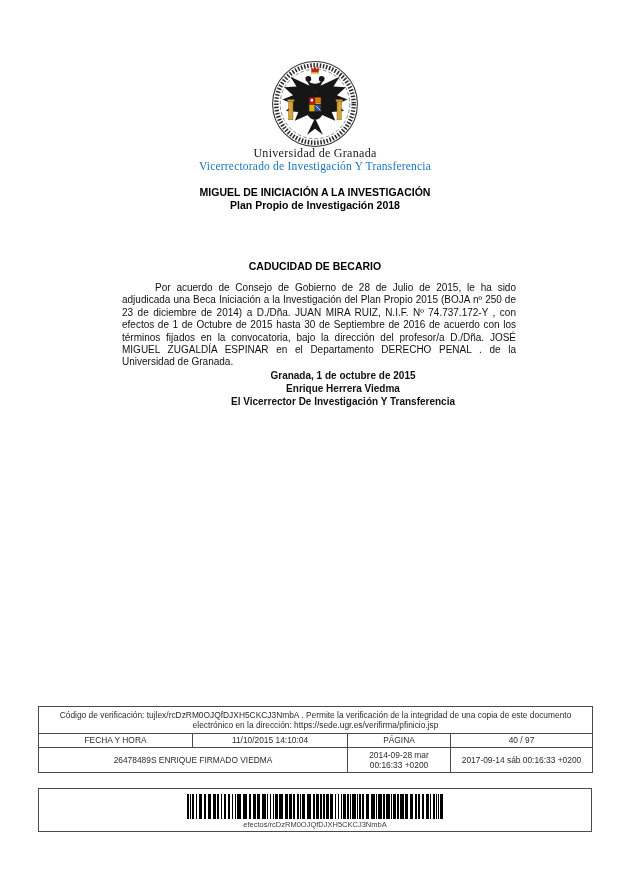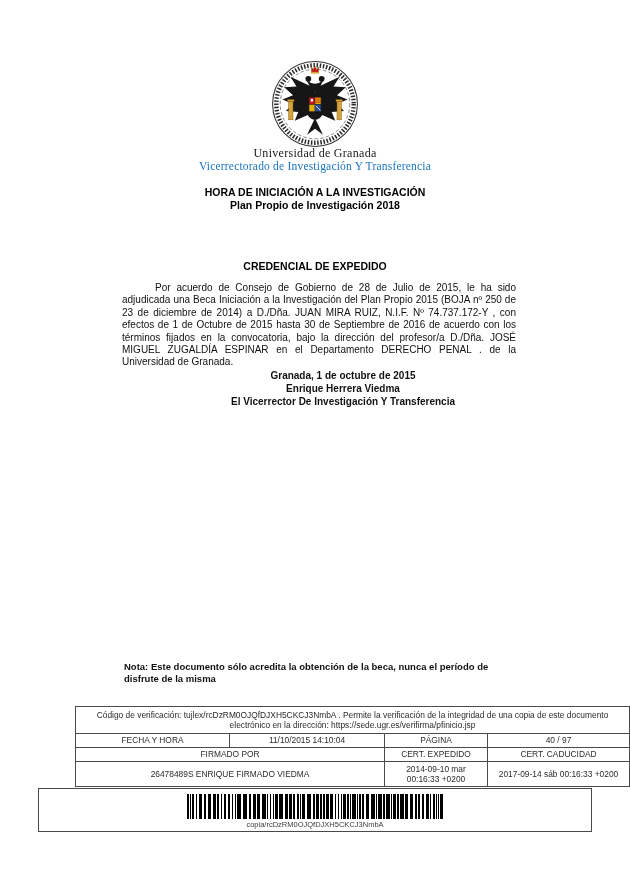--- a/index.html
+++ b/index.html
@@ -26,21 +26,21 @@
 
   .sig-block{position:absolute;top:369px;left:0;width:100%;text-align:center;
     font-size:10px;font-weight:bold;line-height:13px;color:#111;margin-left:28px;}
   .sig-block .delegation{font-size:8px;font-weight:bold;}
 
   .note{position:absolute;top:661px;left:124px;width:382px;
     font-size:9.5px;font-weight:bold;line-height:12px;color:#111;}
 
   table.vtable{position:absolute;top:706px;left:38px;width:554px;
     border-collapse:collapse;table-layout:fixed;
-    font-size:8.4px;color:#2b2b2b;margin-left:37px;}
+    font-size:8.4px;color:#2b2b2b;}
   table.vtable td{border:1px solid #4a4a4a;text-align:center;vertical-align:middle;
     padding:1px 4px;line-height:10.5px;overflow:hidden;}
   td.code-cell{padding:2px 8px;height:24px;line-height:11px;}
   tr.hrow td{height:11px;}
   tr.vrow td{height:22px;}
 
   .barcode-box{position:absolute;top:788px;left:38px;width:554px;height:44px;
     border:1px solid #4a4a4a;box-sizing:border-box;text-align:center;}
   .barcode{display:flex;align-items:stretch;height:25px;margin:5px auto 1px;width:max-content;}
   .barcode .bb{background:#000;height:100%;flex:none;}
@@ -87,60 +87,54 @@
     <line x1="50.5" y1="43" x2="56.5" y2="43" stroke="#C41818" stroke-width="0.9"></line>
     <line x1="50.5" y1="45.5" x2="56.5" y2="45.5" stroke="#C41818" stroke-width="0.9"></line>
     <line x1="50.5" y1="48" x2="56.5" y2="48" stroke="#C41818" stroke-width="0.9"></line>
     <rect x="45.2" y="44.2" width="2.6" height="3" fill="#fff"></rect>
     <line x1="50.8" y1="52" x2="56.2" y2="57.5" stroke="#fff" stroke-width="0.9"></line>
   </svg>
 
   <div class="uni-name">Universidad de Granada</div>
   <div class="office-name" style="color: rgb(27, 116, 192);">Vicerrectorado de Investigación Y Transferencia</div>
 
-  <div class="h-becas">HORA DE INICIACIÓN A LA INVESTIGACIÓN</div>
+  <div class="h-becas">MIGUEL DE INICIACIÓN A LA INVESTIGACIÓN</div>
   <div class="h-plan">Plan Propio de Investigación 2018</div>
 
-  <div class="h-cred">CREDENCIAL DE EXPEDIDO</div>
+  <div class="h-cred">CADUCIDAD DE BECARIO</div>
 
   <div class="body-par">Por acuerdo de Consejo de Gobierno de 28 de Julio de 2015, le ha sido adjudicada una Beca Iniciación a la Investigación del Plan Propio 2015 (BOJA nº 250 de 23 de diciembre de 2014) a D./Dña. JUAN MIRA RUIZ, N.I.F. Nº 74.737.172-Y , con efectos de 1 de Octubre de 2015 hasta 30 de Septiembre de 2016 de acuerdo con los términos fijados en la convocatoria, bajo la dirección del profesor/a D./Dña. JOSÉ MIGUEL ZUGALDÍA ESPINAR en el Departamento DERECHO PENAL . de la Universidad de Granada.</div>
 
   <div class="sig-block">
     <div>Granada, 1 de octubre de 2015</div>
     <div>Enrique Herrera Viedma</div>
     <div>El Vicerrector De Investigación Y Transferencia</div>
   </div>
 
-  <div class="note">Nota: Este documento sólo acredita la obtención de la beca, nunca el período de disfrute de la misma</div>
 
   <table class="vtable">
     <colgroup>
       <col style="width:154px">
         <col style="width:155px">
         <col style="width:103px">
         <col style="width:142px">
     </colgroup>
     <tbody>
       <tr>
         <td colspan="4" class="code-cell">Código de verificación: tujlex/rcDzRM0OJQfDJXH5CKCJ3NmbA . Permite la verificación de la integridad de una copia de este documento electrónico en la dirección: https://sede.ugr.es/verifirma/pfinicio.jsp</td>
       </tr>
       <tr class="hrow">
         <td>FECHA Y HORA</td>
         <td>11/10/2015 14:10:04</td>
         <td>PÁGINA</td>
         <td>40 / 97</td>
       </tr>
-      <tr class="hrow">
-        <td colspan="2">FIRMADO POR</td>
-        <td>CERT. EXPEDIDO</td>
-        <td>CERT. CADUCIDAD</td>
-      </tr>
       <tr class="vrow">
         <td colspan="2">26478489S ENRIQUE FIRMADO VIEDMA</td>
-        <td>2014-09-10 mar 00:16:33 +0200</td>
+        <td>2014-09-28 mar 00:16:33 +0200</td>
         <td>2017-09-14 sáb 00:16:33 +0200</td>
       </tr>
     </tbody>
   </table>
 
   <div class="barcode-box">
     <div class="barcode">
         <span class="bb" style="width:2px"></span>
         <span class="bw" style="width:1px"></span>
         <span class="bb" style="width:1px"></span>
@@ -273,16 +267,16 @@
         <span class="bw" style="width:2px"></span>
         <span class="bb" style="width:2px"></span>
         <span class="bw" style="width:1px"></span>
         <span class="bb" style="width:1px"></span>
         <span class="bw" style="width:1px"></span>
         <span class="bb" style="width:1px"></span>
         <span class="bw" style="width:1px"></span>
         <span class="bb" style="width:3px"></span>
         <span class="bw" style="width:0px"></span>
       </div>
-    <div class="barcode-label">copia/rcDzRM0OJQfDJXH5CKCJ3NmbA</div>
+    <div class="barcode-label">efectos/rcDzRM0OJQfDJXH5CKCJ3NmbA</div>
   </div>
 
 </div>
 
 </body></html>

